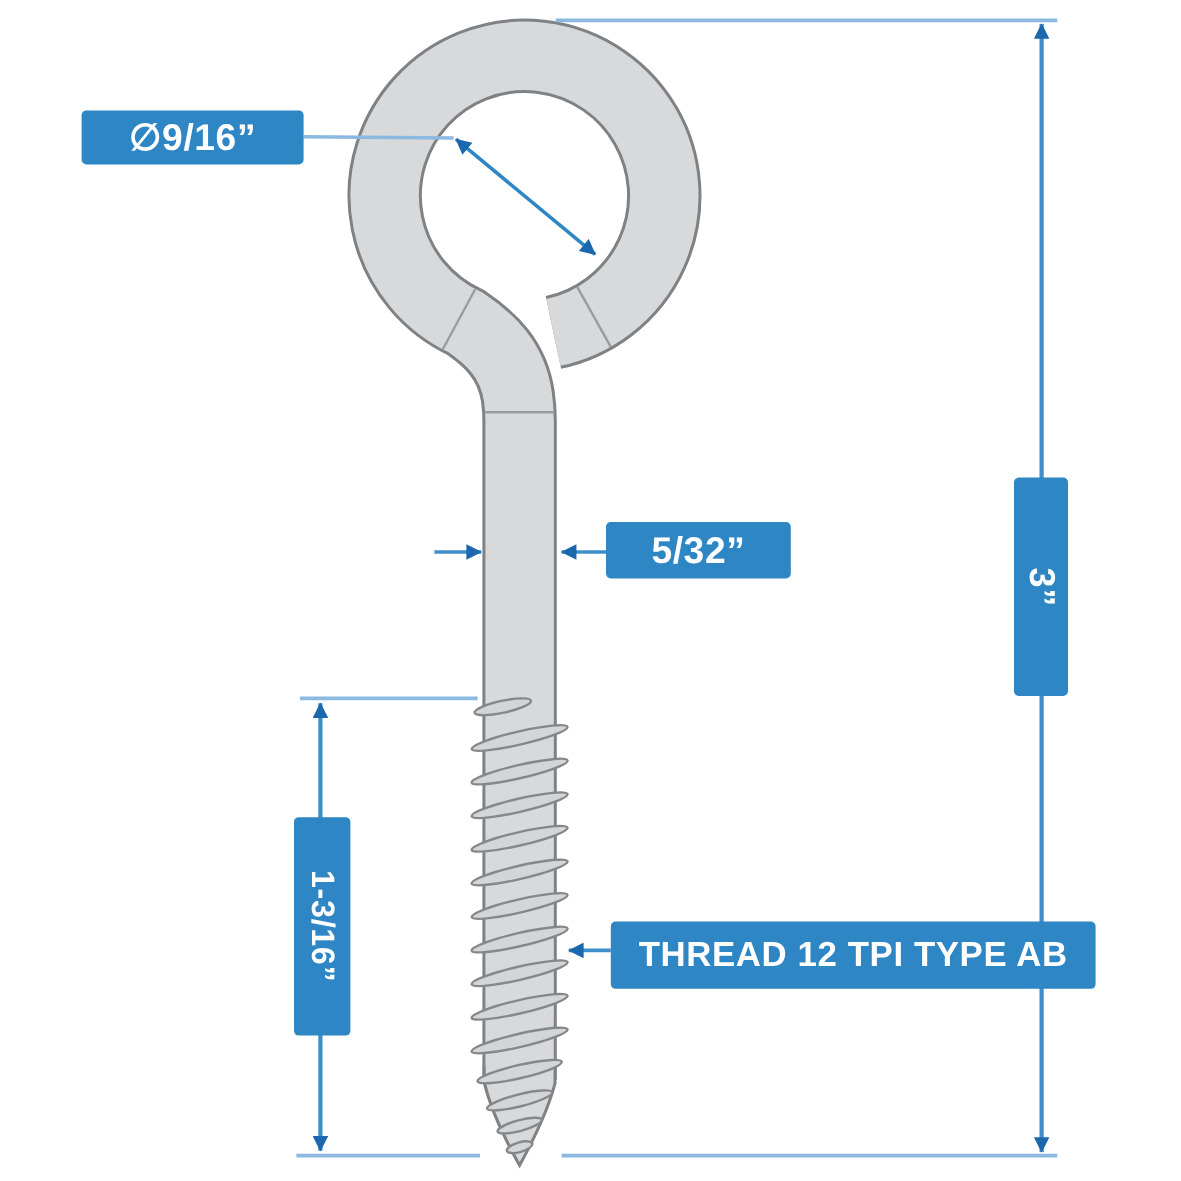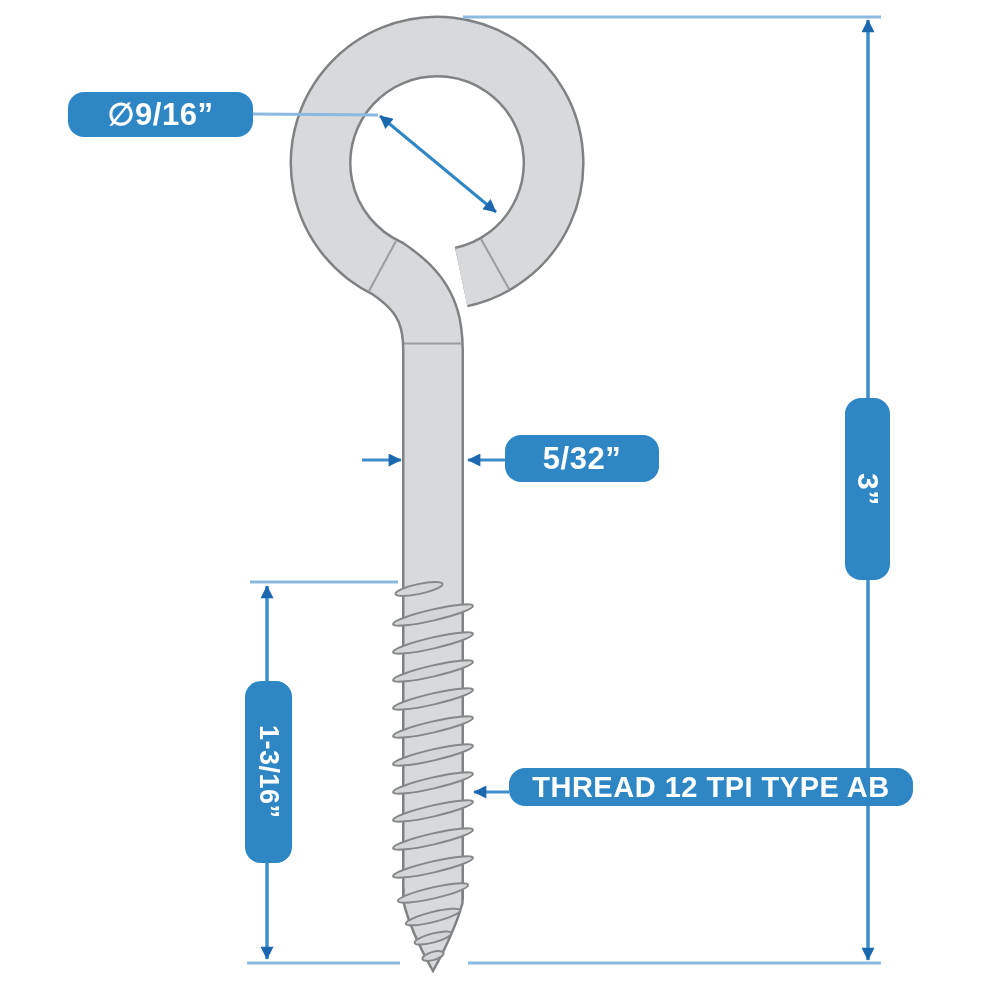--- a/index.html
+++ b/index.html
@@ -8,33 +8,33 @@
     width:984px;height:984px;
     background:#ffffff;
     overflow:hidden;
     font-family:"Liberation Sans", sans-serif;
   }
   .stage svg{position:absolute;left:0;top:0;}
   .dim-label{
     position:absolute;
     display:flex;align-items:center;justify-content:center;
     background:#2e86c5;color:#ffffff;
-    font-weight:700;border-radius:16px;
+    font-weight:700;border-radius:4px;
     letter-spacing:0.5px;
     user-select:none;
   }
   .dim-label.vertical{
     writing-mode:vertical-rl;
     text-orientation:mixed;
   }
   .lbl-eye   {left:68px;  top:92px;  width:185px; height:45px;  font-size:31px;}
   .lbl-shank {left:505px; top:435px; width:154px; height:47px;  font-size:31px;}
   .lbl-len   {left:845px; top:398px; width:45px;  height:182px; font-size:30px;}
   .lbl-thrlen{left:245px; top:681px; width:47px;  height:182px; font-size:27px;}
-  .lbl-spec  {left:509px; top:768px; width:404px; height:38px;  font-size:29px;}
+  .lbl-spec  {left:509px; top:768px; width:404px; height:56px;  font-size:29px;}
 </style>
 </head>
 <body>
 
 <div class="stage">
 
   <svg width="984" height="984" viewBox="0 0 984 984">
     <defs>
       <marker id="ah" viewBox="0 0 10 10" refX="9.5" refY="5" markerWidth="15" markerHeight="13" markerUnits="userSpaceOnUse" orient="auto-start-reverse">
         <path d="M0 0 L10 5 L0 10 Z" fill="#1c68ae"></path>

